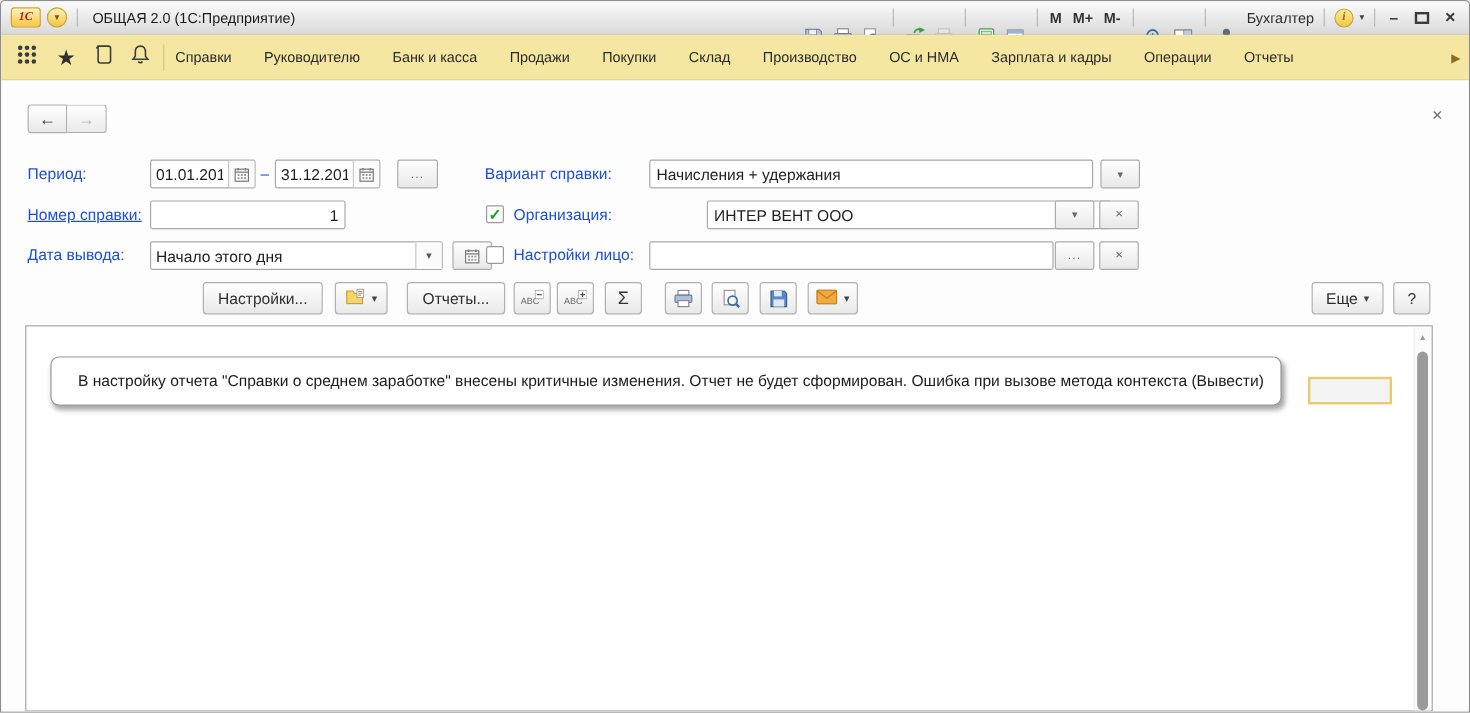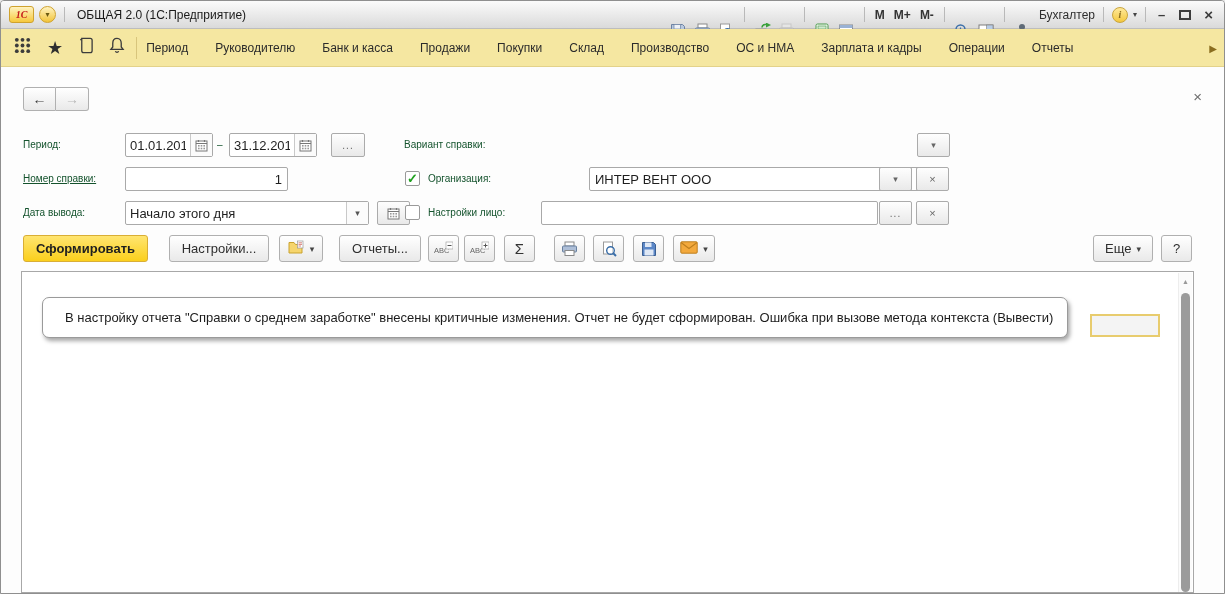--- a/index.html
+++ b/index.html
@@ -50,21 +50,21 @@
 
   .nav-group { position:absolute; left:22px; top:20px; display:flex; }
   .nav-btn { width:33px; height:24px; border:1px solid #b0b0b0; background:linear-gradient(#fff,#e9e9e9);
              display:flex; align-items:center; justify-content:center; font-size:14px; font-weight:bold; cursor:pointer; }
   .nav-back { border-radius:3px 0 0 3px; color:#3a3a3a; }
   .nav-fwd  { border-radius:0 3px 3px 0; border-left:none; color:#b9b9b9; }
   .form-title { position:absolute; left:152px; top:22px; font-size:17px; color:#232323; }
   .form-close { position:absolute; right:22px; top:22px; font-size:15px; color:#6e6e6e; cursor:pointer; line-height:1; }
 
   .row { position:absolute; left:0; right:0; height:24px; }
-  .lbl { position:absolute; font-size:10px; color:#14532d; line-height:24px; white-space:nowrap; }
+  .lbl { position:absolute; font-size:13px; color:#1d4ed8; line-height:24px; white-space:nowrap; }
 
   .inp { position:absolute; height:24px; border:1px solid #a9a9a9; border-radius:2px; background:#fff;
          font-size:13px; color:#1f1f1f; padding:0 5px; font-family:inherit; outline:none; }
   .composite { position:absolute; height:24px; border:1px solid #a9a9a9; border-radius:2px; background:#fff; display:flex; }
   .composite input { border:none; outline:none; flex:1; min-width:0; font-size:13px;
                      font-family:inherit; padding:0 4px; background:transparent; color:#1f1f1f; }
   .seg { width:22px; border-left:1px solid #c9c9c9; display:flex; align-items:center;
          justify-content:center; background:#fbfbfb; color:#555; cursor:pointer; }
   .mini-btn { position:absolute; height:24px; width:33px; border:1px solid #ababab; border-radius:2px;
               background:linear-gradient(#fefefe,#e9e9e9); display:flex; align-items:center;
@@ -226,21 +226,21 @@
       </span>
       <span>
         <svg width="16" height="19" viewBox="0 0 17 19">
             <path d="M8.5 2c3.2 0 4.5 2.6 4.5 5.2V11l2 2.6H2L4 11V7.2C4 4.6 5.3 2 8.5 2z" fill="none" stroke="#3c3c3c" stroke-width="1.4"></path>
             <path d="M6.8 15.5a1.8 1.8 0 0 0 3.4 0" fill="none" stroke="#3c3c3c" stroke-width="1.4"></path>
           </svg>
       </span>
     </div>
     <div class="mb-sep"></div>
     <div class="mb-items">
-      <span class="mb-item">Период</span>
+      <span class="mb-item">Справки</span>
       <span class="mb-item">Руководителю</span>
       <span class="mb-item">Банк и касса</span>
       <span class="mb-item">Продажи</span>
       <span class="mb-item">Покупки</span>
       <span class="mb-item">Склад</span>
       <span class="mb-item">Производство</span>
       <span class="mb-item">ОС и НМА</span>
       <span class="mb-item">Зарплата и кадры</span>
       <span class="mb-item">Операции</span>
       <span class="mb-item">Отчеты</span>
@@ -291,20 +291,21 @@
                 <rect x="3" y="8.7" width="1.6" height="1.6"></rect>
                 <rect x="5.7" y="8.7" width="1.6" height="1.6"></rect>
                 <rect x="8.4" y="8.7" width="1.6" height="1.6"></rect>
               </g>
             </svg>
         </span>
       </div>
       <span class="mini-btn" style="left:330px;width:34px;font-size:10px;letter-spacing:1px;">...</span>
 
       <span class="lbl" style="left:403px;">Вариант справки:</span>
+      <input class="inp" style="left: 540px; width: 370px;" value="Начисления + удержания">
       <span class="mini-btn" style="left:916px;font-size:9px;">▾</span>
     </div>
 
     <div class="row" style="top:100px;">
       <span class="lbl" style="left:22px;text-decoration:underline;">Номер справки:</span>
       <input class="inp" style="left: 124px; width: 163px; text-align: right;" value="1">
 
       <span class="chk" style="left:404px;">
           <span>✓</span>
         </span>
@@ -336,21 +337,20 @@
           </svg>
       </span>
 
       <span class="chk" style="left:404px;"></span>
       <span class="lbl" style="left:427px;">Настройки лицо:</span>
       <input class="inp" style="left: 540px; width: 337px;" value="">
       <span class="mini-btn" style="left:878px;font-size:10px;letter-spacing:1px;">...</span>
       <span class="mini-btn" style="left:915px;font-size:11px;">×</span>
     </div>
 
-    <button class="btn btn-yellow" style="left:22px;width:125px;">Сформировать</button>
     <button class="btn" style="left:168px;width:100px;">Настройки...</button>
     <button class="btn" style="left:278px;width:44px;">
       <span>
         <svg width="17" height="14" viewBox="0 0 17 14">
             <path d="M1 2.5h5l1.5 2H14V13H1z" fill="#f6d56d" stroke="#c9a22e"></path>
             <rect x="9.5" y="1" width="5.5" height="7" fill="#fff" stroke="#999" stroke-width=".7"></rect>
             <path d="M10.5 2.8h3.5M10.5 4.4h3.5M10.5 6h2.5" stroke="#c9524a" stroke-width=".7"></path>
           </svg>
       </span>
       <span style="font-size:9px;color:#444;">▾</span>

